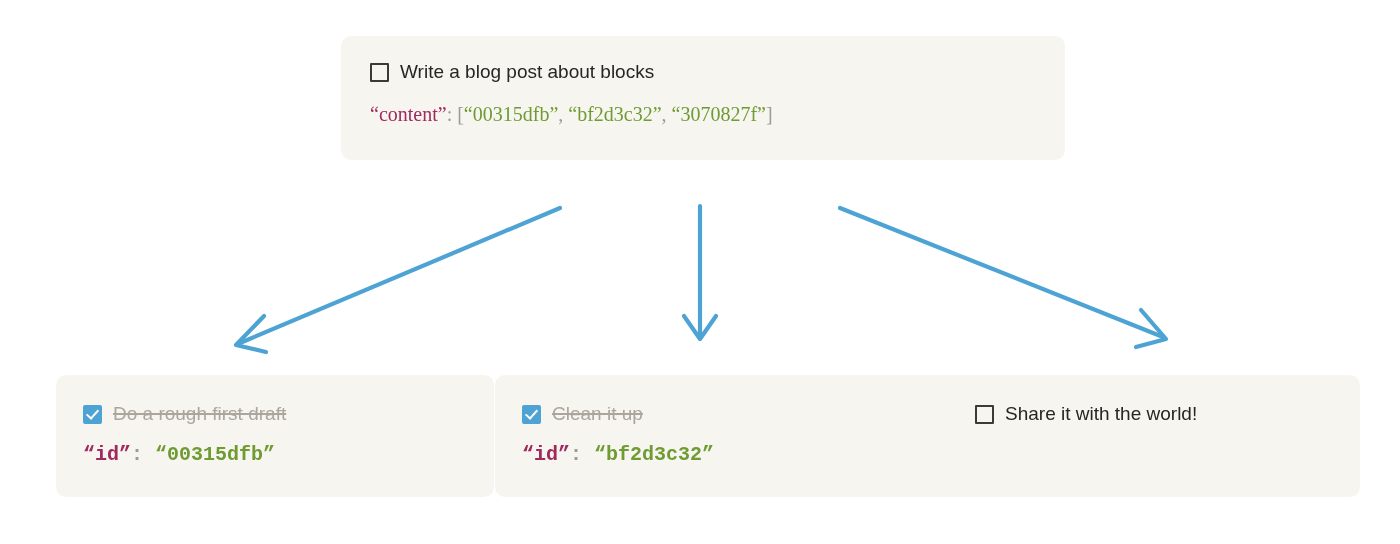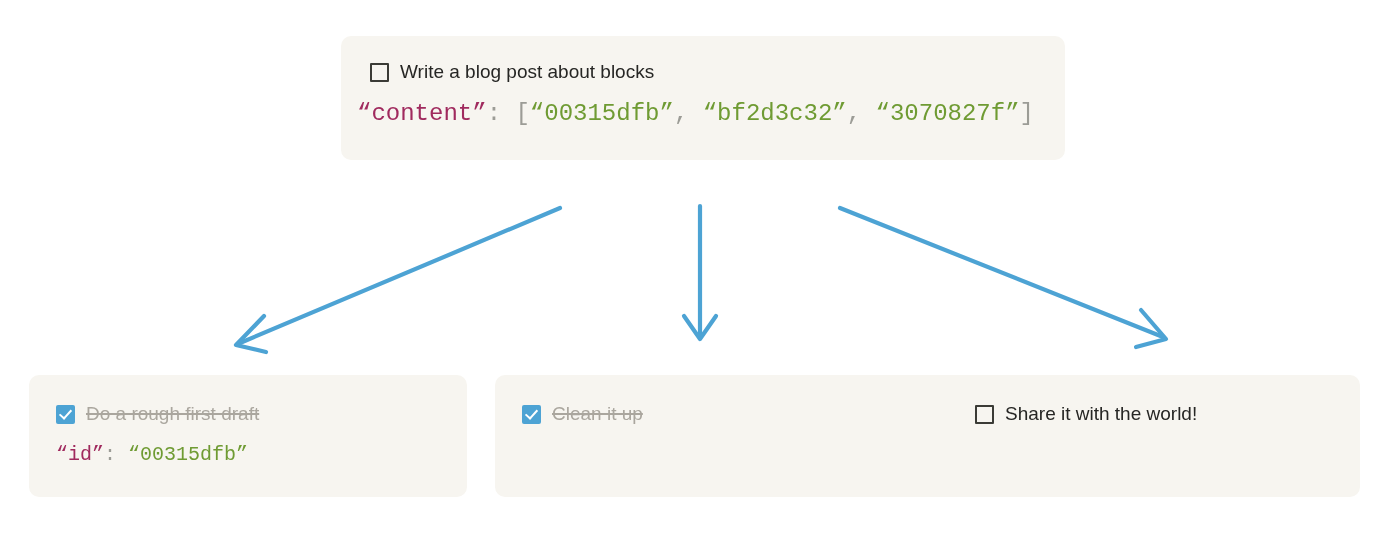--- a/index.html
+++ b/index.html
@@ -18,21 +18,21 @@
   }
 
   
   .card {
     position: absolute;
     background: #f7f5f0;
     border-radius: 10px;
     padding: 0;
   }
   #card-root   { left: 341px; top: 36px;  width: 724px; height: 124px; }
-  #card-a      { left: 29px;  top: 375px; width: 438px; height: 122px; }
+  #card-a      { left: 56px;  top: 375px; width: 438px; height: 122px; }
   #card-b      { left: 495px; top: 375px; width: 494px; height: 122px; }
   #card-c      { left: 948px; top: 375px; width: 412px; height: 122px; }
 
   .todo-row {
     position: absolute;
     display: flex;
     align-items: center;
     gap: 11px;
   }
   #card-root .todo-row { left: 29px; top: 25px; }
@@ -85,24 +85,24 @@
 
   
   .json-line {
     position: absolute;
     font-family: "Liberation Mono", monospace;
     font-size: 20px;
     line-height: 24px;
     white-space: pre;
     letter-spacing: 0px;
   }
-  #card-root .json-line { left: 16px; top: 66px; font-size: 24px; }
+  #card-root .json-line { left: 29px; top: 66px; font-size: 20px; font-family: Liberation Serif, serif; }
   #card-a .json-line,
   #card-b .json-line,
-  #card-c .json-line { left: 27px; top: 68px; font-size: 20px; }
+  #card-c .json-line { left: 27px; top: 68px; font-size: 20px; font-weight: bold; }
 
   .j-key   { color: #a02a5e; }
   .j-str   { color: #6f9b33; }
   .j-punc  { color: #9c9c96; }
 
   
   #arrows {
     position: absolute;
     left: 0; top: 0;
     width: 1400px;
@@ -154,20 +154,21 @@
       <span class="todo-label done">Do a rough first draft</span>
     </div>
     <div class="json-line"><span class="j-key">“id”</span><span class="j-punc">:</span><span class="j-punc"> </span><span class="j-str">“00315dfb”</span></div>
   </div>
 
   <div class="card" id="card-b">
     <div class="todo-row">
       <span class="cbox checked"></span>
       <span class="todo-label done">Clean it up</span>
     </div>
+    <div class="json-line"><span class="j-key">“id”</span><span class="j-punc">:</span><span class="j-punc"> </span><span class="j-str">“bf2d3c32”</span></div>
   </div>
 
   <div class="card" id="card-c">
     <div class="todo-row">
       <span class="cbox unchecked"></span>
       <span class="todo-label">Share it with the world!</span>
     </div>
   </div>
 
 </div>

